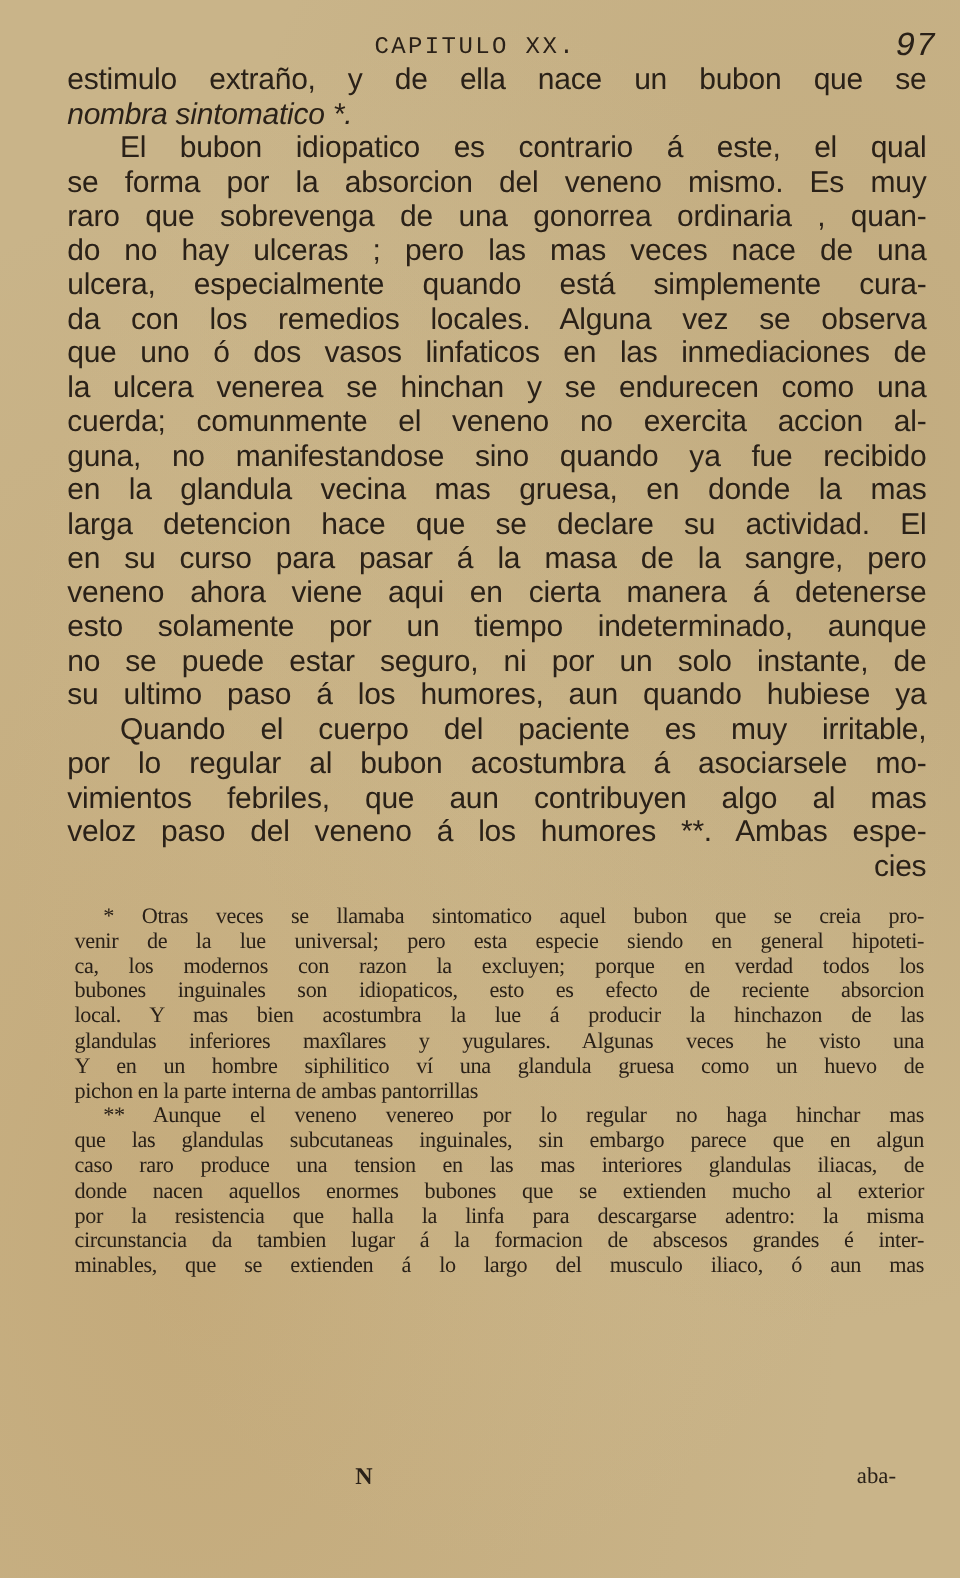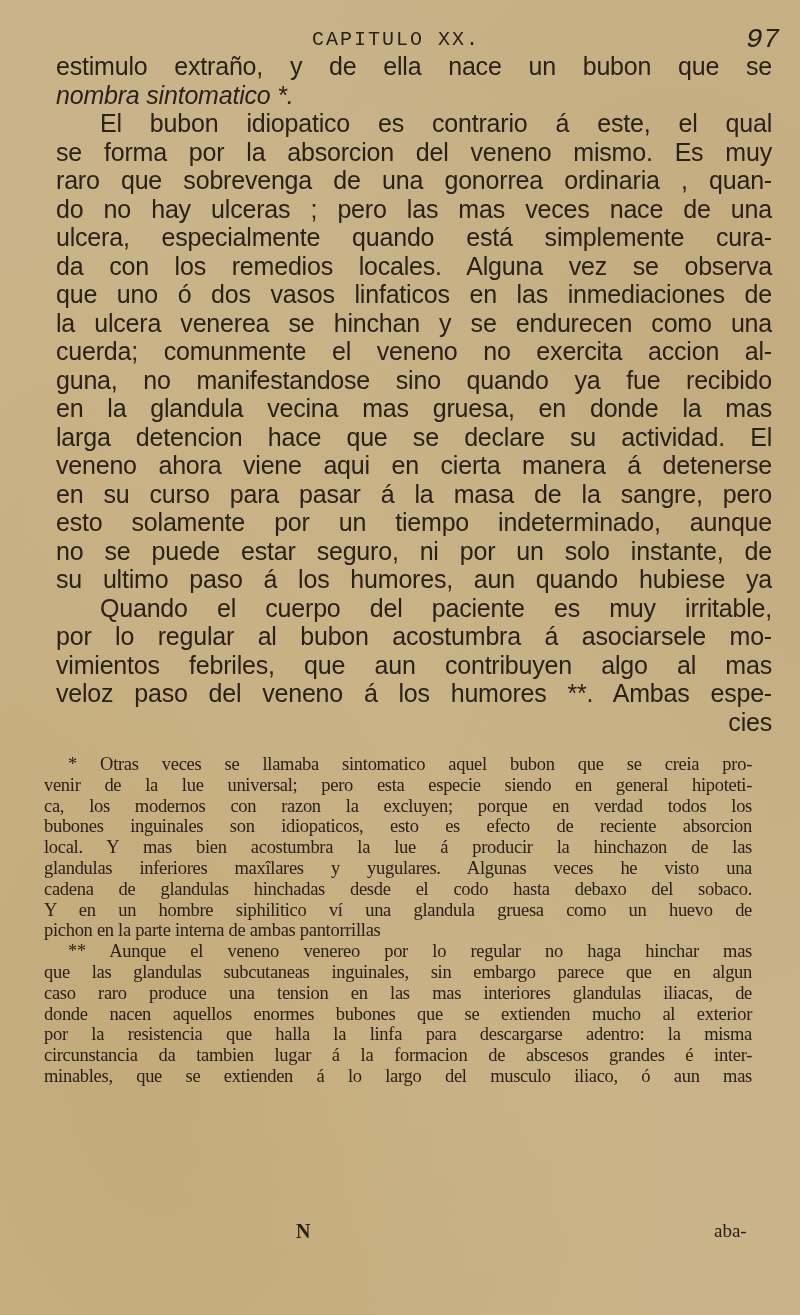--- a/index.html
+++ b/index.html
@@ -33,21 +33,21 @@
   .line {
     display: block; white-space: nowrap;
     font-size: 25px; line-height: 28.5px; height: 28.5px;
     text-align: justify; text-align-last: justify;
     letter-spacing: -0.2px;
   }
   .line.last { text-align-last: left; font-style: italic; }
   .line.indent { padding-left: 44px; }
   .line.right { text-align: center; text-align-last: right; }
   .footnotes {
-    position: absolute; left: 44px; top: 754px; width: 708px;
+    position: absolute; left: 62px; top: 754px; width: 708px;
   }
   .fn-line {
     display: block; white-space: nowrap;
     font-size: 18.5px; line-height: 20.8px; height: 20.8px;
     text-align: justify; text-align-last: justify;
     letter-spacing: -0.3px;
   }
   .fn-line.last { text-align-last: left; }
   .fn-line.indent { padding-left: 24px; }
   .signature {
@@ -77,40 +77,39 @@
       <span class="line">raro que sobrevenga de una gonorrea ordinaria , quan-</span>
       <span class="line">do no hay ulceras ; pero las mas veces nace de una</span>
       <span class="line">ulcera, especialmente quando está simplemente cura-</span>
       <span class="line">da con los remedios locales. Alguna vez se observa</span>
       <span class="line">que uno ó dos vasos linfaticos en las inmediaciones de</span>
       <span class="line">la ulcera venerea se hinchan y se endurecen como una</span>
       <span class="line">cuerda; comunmente el veneno no exercita accion al-</span>
       <span class="line">guna, no manifestandose sino quando ya fue recibido</span>
       <span class="line">en la glandula vecina mas gruesa, en donde la mas</span>
       <span class="line">larga detencion hace que se declare su actividad. El</span>
+      <span class="line">en su curso para pasar á la masa de la sangre, pero</span>
       <span class="line">veneno ahora viene aqui en cierta manera á detenerse</span>
-      <span class="line">en su curso para pasar á la masa de la sangre, pero</span>
       <span class="line">esto solamente por un tiempo indeterminado, aunque</span>
       <span class="line">no se puede estar seguro, ni por un solo instante, de</span>
       <span class="line">su ultimo paso á los humores, aun quando hubiese ya</span>
       <span class="line indent">Quando el cuerpo del paciente es muy irritable,</span>
       <span class="line">por lo regular al bubon acostumbra á asociarsele mo-</span>
       <span class="line">vimientos febriles, que aun contribuyen algo al mas</span>
       <span class="line">veloz paso del veneno á los humores **. Ambas espe-</span>
       <span class="line right">cies</span>
     </div>
 
   <div class="footnotes" id="footnotes">
       <span class="fn-line indent">* Otras veces se llamaba sintomatico aquel bubon que se creia pro-</span>
       <span class="fn-line">venir de la lue universal; pero esta especie siendo en general hipoteti-</span>
       <span class="fn-line">ca, los modernos con razon la excluyen; porque en verdad todos los</span>
       <span class="fn-line">bubones inguinales son idiopaticos, esto es efecto de reciente absorcion</span>
       <span class="fn-line">local. Y mas bien acostumbra la lue á producir la hinchazon de las</span>
       <span class="fn-line">glandulas inferiores maxîlares y yugulares. Algunas veces he visto una</span>
-      <span class="fn-line">cadena de glandulas hinchadas desde el codo hasta debaxo del sobaco.</span>
       <span class="fn-line">Y en un hombre siphilitico ví una glandula gruesa como un huevo de</span>
       <span class="fn-line last">pichon en la parte interna de ambas pantorrillas</span>
       <span class="fn-line indent">** Aunque el veneno venereo por lo regular no haga hinchar mas</span>
       <span class="fn-line">que las glandulas subcutaneas inguinales, sin embargo parece que en algun</span>
       <span class="fn-line">caso raro produce una tension en las mas interiores glandulas iliacas, de</span>
       <span class="fn-line">donde nacen aquellos enormes bubones que se extienden mucho al exterior</span>
       <span class="fn-line">por la resistencia que halla la linfa para descargarse adentro: la misma</span>
       <span class="fn-line">circunstancia da tambien lugar á la formacion de abscesos grandes é inter-</span>
       <span class="fn-line">minables, que se extienden á lo largo del musculo iliaco, ó aun mas</span>
     </div>

